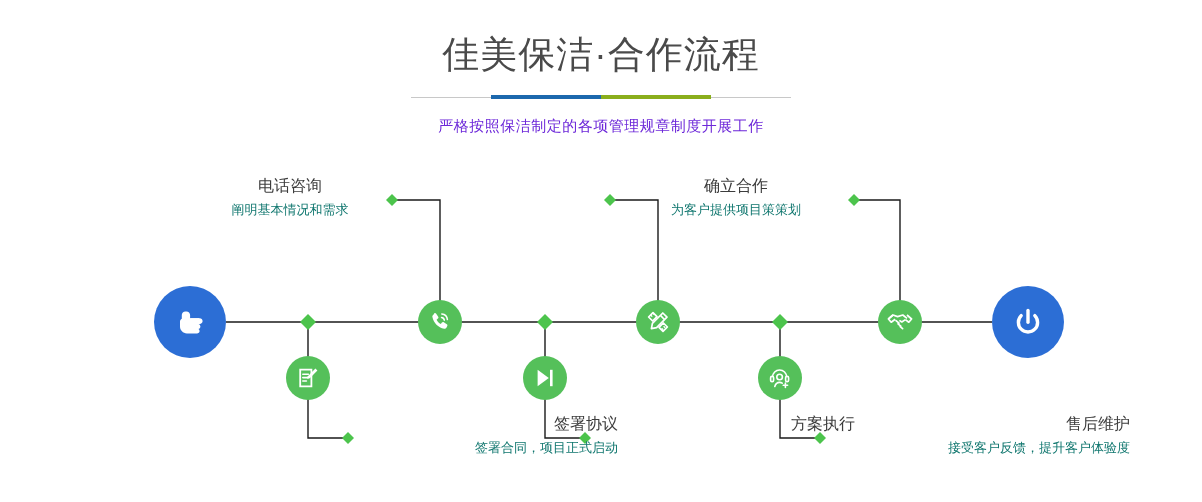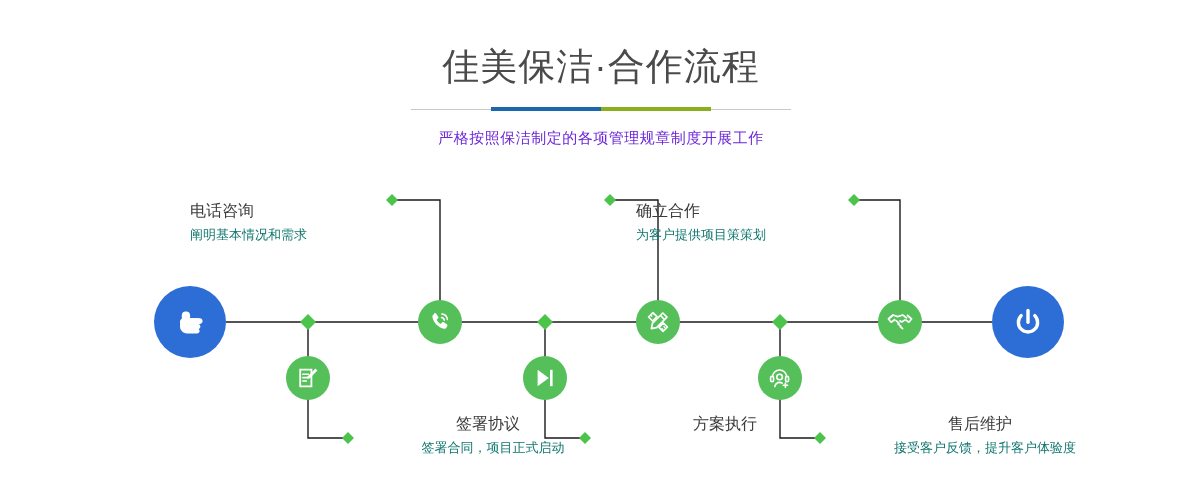--- a/index.html
+++ b/index.html
@@ -22,21 +22,21 @@
   
   .header {
     position: absolute;
     left: 0;
     top: 0;
     width: 1202px;
     text-align: center;
   }
   .page-title {
     margin: 0;
-    padding-top: 44px;
+    padding-top: 32px;
     font-size: 37px;
     line-height: 46px;
     font-weight: 400;
     color: #4a4a4a;
     letter-spacing: 1px;
   }
   .divider-wrap {
     position: relative;
     width: 380px;
     height: 12px;
@@ -121,22 +121,22 @@
     color: #3c3c3c;
     font-weight: 400;
   }
   .label-desc {
     font-size: 13px;
     line-height: 19px;
     color: #0f766e;
     font-weight: 400;
     margin-top: 4px;
   }
-  .label-up { text-align: left; margin-top: 25px; }
-  .label-down { text-align: center; }
+  .label-up { text-align: center; }
+  .label-down { text-align: right; }
   .label-down .label-desc { padding-left: 10px; }
   .label-up .label-desc { padding-right: 0px; }
 </style>
 </head>
 <body>
 
 <div id="page">
 
   <div class="header">
     <h1 class="page-title">佳美保洁·合作流程</h1>

